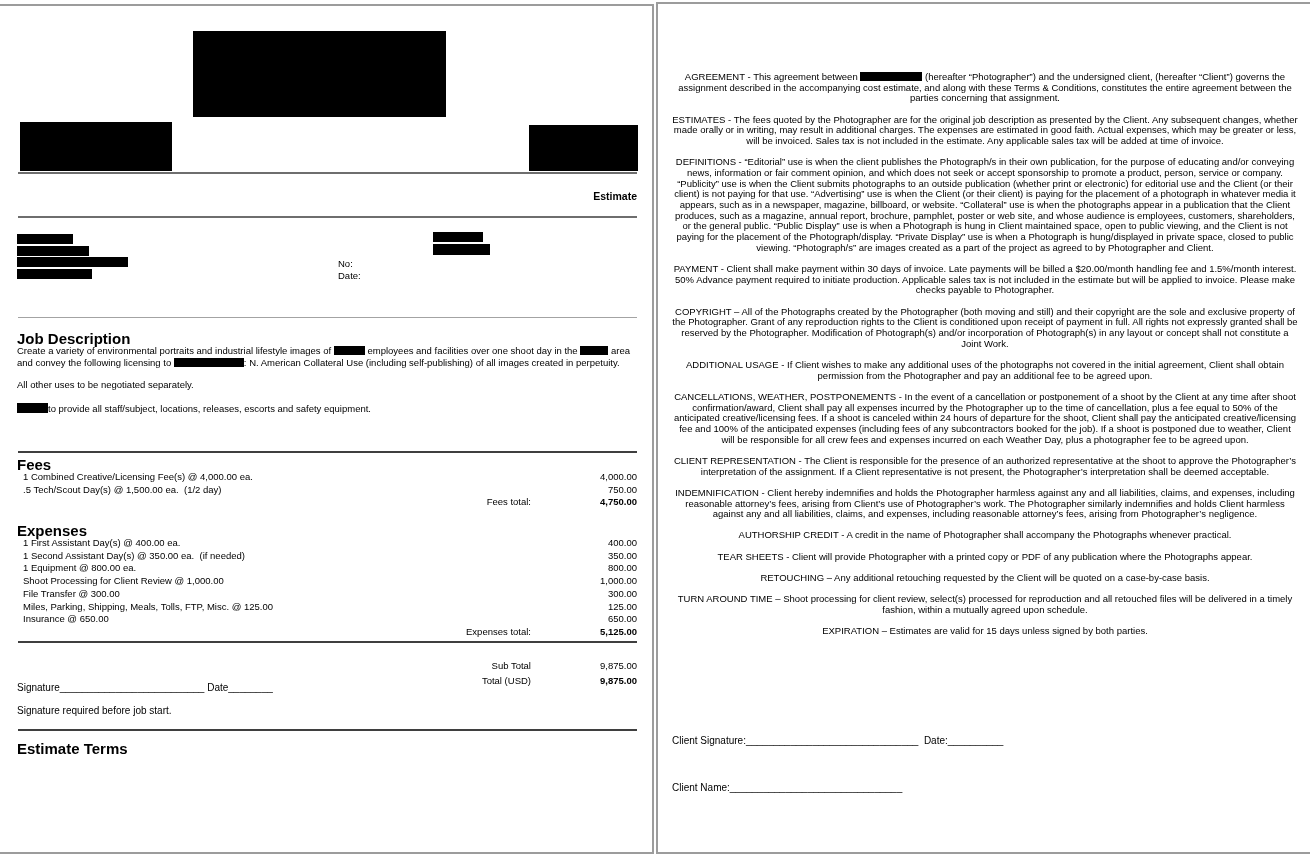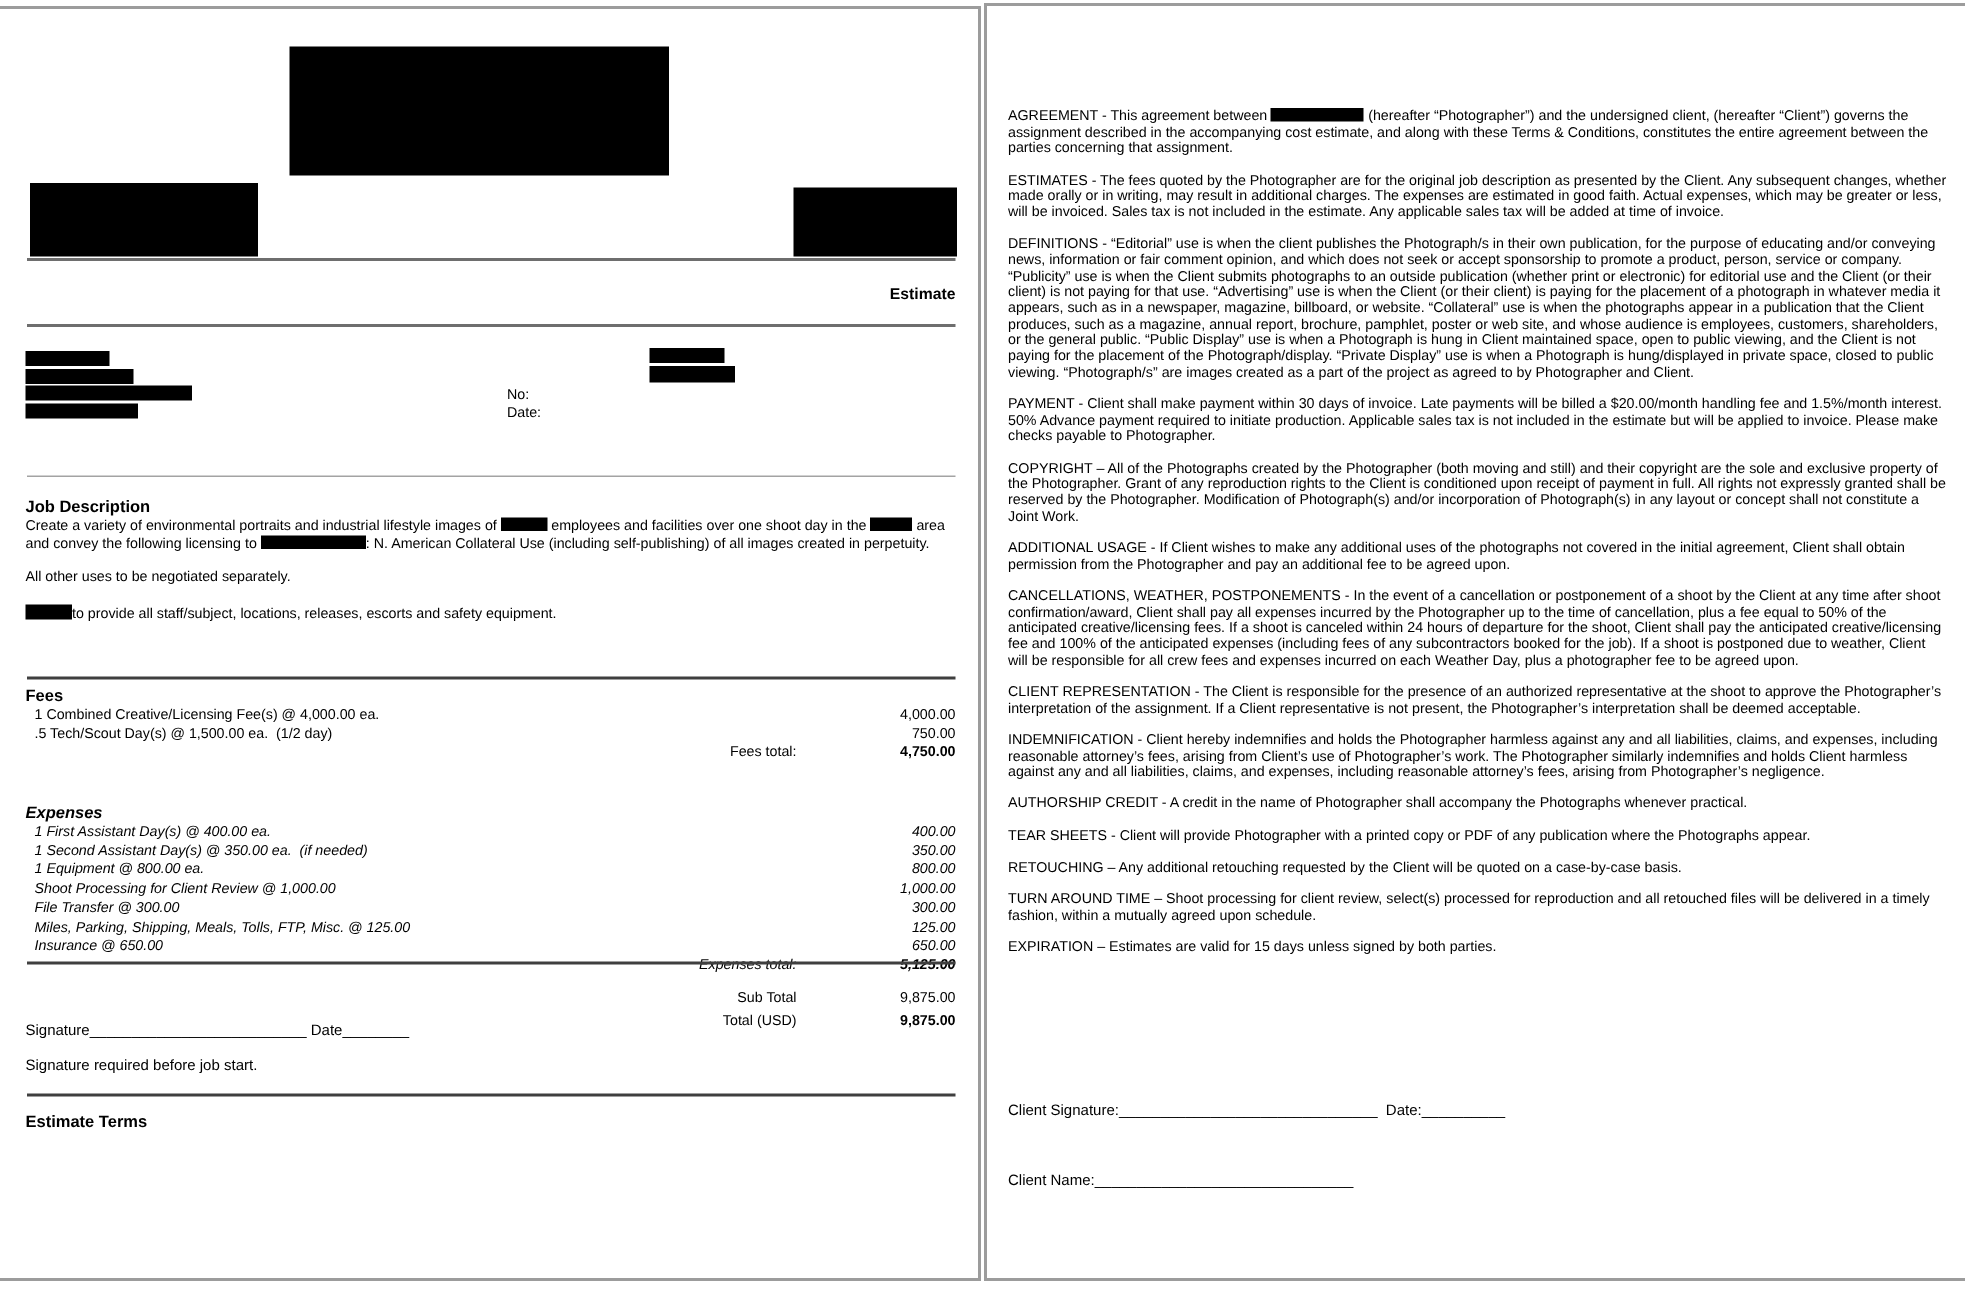--- a/index.html
+++ b/index.html
@@ -18,35 +18,35 @@
   
   .redact { position:absolute; background:#000; }
   .r { display:inline-block; background:#000; height:9px; vertical-align:baseline; margin-bottom:-1px; }
   .rw62{width:62px} .rw31{width:31px} .rw28{width:28px} .rw70{width:70px} .rw31b{width:31px;height:10px}
 
   
   .est-label { position:absolute; left:437px; top:190px; width:200px; text-align:right;
                font-size:10.5px; font-weight:bold; }
   .meta-label { position:absolute; font-size:9.5px; line-height:11px;margin-top:28px; }
   .flow { position:absolute; font-size:9.5px; line-height:11.5px; }
-  .sec-h { font-size:11px; font-weight:bold; line-height:13px; }
+  .sec-h { font-size:15px; font-weight:bold; line-height:13px; }
   .feerow { display:flex; justify-content:space-between; line-height:12.7px; font-size:9.5px; }
   .feerow .lbl { padding-left:6px; white-space:pre-wrap; }
   .feerow .amt { text-align:right; white-space:pre; }
   .totrow { display:flex; line-height:12.7px; font-size:9.5px; }
   .totrow .tlabel { flex:1; text-align:right; }
   .totrow .tamount { width:106px; text-align:right; font-weight:bold; }
   .granrow { display:flex; line-height:15.2px; font-size:9.5px; }
   .granrow .tlabel { flex:1; text-align:right; }
   .granrow .tamount { width:106px; text-align:right; }
   .granrow.grand .tamount { font-weight:bold; }
 
   
   .terms { position:absolute; left:672px; top:72px; width:626px; font-size:9.5px; line-height:10.7px; }
-  .terms p { margin:0 0 10.5px 0; }
+  .terms p { margin:0 0 10.5px 0;text-align:center; }
   .sigline { position:absolute; font-size:10px; white-space:pre-wrap; }
 </style>
 </head>
 <body>
 
 <div class="canvas">
 
   <div class="pline" style="left:0;top:4px;width:654px;height:2px;"></div>
   <div class="pline" style="left:652px;top:4px;width:2px;height:850px;"></div>
   <div class="pline" style="left:0;top:852px;width:654px;height:2px;"></div>
@@ -94,21 +94,21 @@
     <div class="feerow">
       <span class="lbl">.5 Tech/Scout Day(s) @ 1,500.00 ea.  (1/2 day)</span>
       <span class="amt">750.00</span>
     </div>
     <div class="totrow">
       <span class="tlabel">Fees total:</span>
       <span class="tamount">4,750.00</span>
     </div>
   </div>
 
-  <div class="flow" style="left:17px;top:536px;width:620px;font-style:italic;">
+  <div class="flow" style="left:17px;top:524px;width:620px;">
     <div class="sec-h">Expenses</div>
     <div class="feerow">
       <span class="lbl">1 First Assistant Day(s) @ 400.00 ea.</span>
       <span class="amt">400.00</span>
     </div>
     <div class="feerow">
       <span class="lbl">1 Second Assistant Day(s) @ 350.00 ea.  (if needed)</span>
       <span class="amt">350.00</span>
     </div>
     <div class="feerow">

